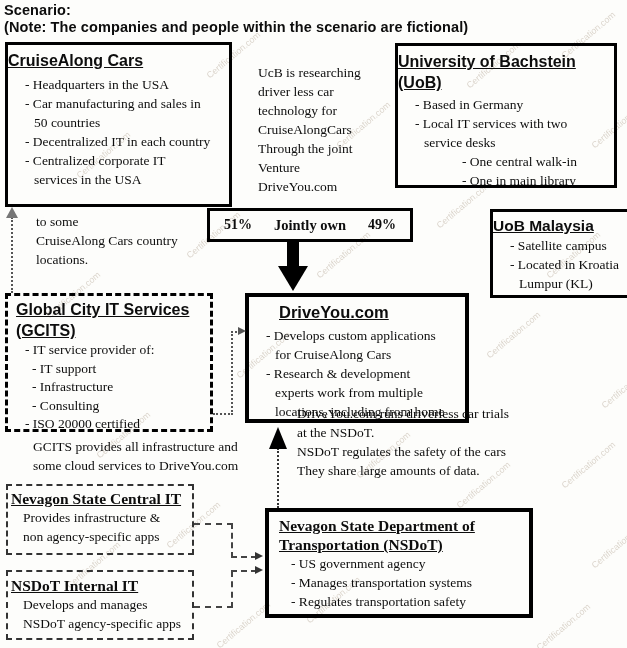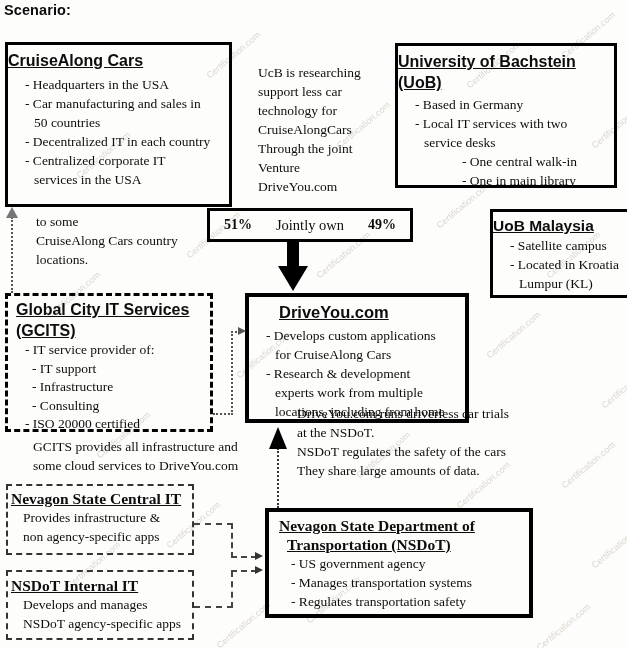--- a/index.html
+++ b/index.html
@@ -51,21 +51,21 @@
            border-bottom:11px solid #777; }
   .arr-up-big { position:absolute; width:0; height:0;
            border-left:9px solid transparent; border-right:9px solid transparent;
            border-bottom:22px solid #000; }
   .fatshaft { position:absolute; width:12px; background:#000; }
   .fathead  { position:absolute; width:0; height:0;
            border-left:15px solid transparent; border-right:15px solid transparent;
            border-top:25px solid #000; }
   .jointbox { display:flex; align-items:center; justify-content:space-between;
            padding:0 14px; font-size:14px; font-weight:bold; }
-  .jointbox .mid { font-weight:normal; font-size:14.5px; }
+  .jointbox .mid { font-weight:bold; font-size:14.5px; }
 </style>
 </head>
 <body>
 
 <div class="canvas">
 
   <span class="wm" style="left:70px;top:150px">Certification.com</span>
   <span class="wm" style="left:40px;top:290px">Certification.com</span>
   <span class="wm" style="left:90px;top:430px">Certification.com</span>
   <span class="wm" style="left:60px;top:560px">Certification.com</span>
@@ -84,35 +84,36 @@
   <span class="wm" style="left:450px;top:480px">Certification.com</span>
   <span class="wm" style="left:555px;top:30px">Certification.com</span>
   <span class="wm" style="left:585px;top:120px">Certification.com</span>
   <span class="wm" style="left:540px;top:250px">Certification.com</span>
   <span class="wm" style="left:595px;top:380px">Certification.com</span>
   <span class="wm" style="left:555px;top:460px">Certification.com</span>
   <span class="wm" style="left:585px;top:540px">Certification.com</span>
   <span class="wm" style="left:530px;top:622px">Certification.com</span>
 
   <div class="hdr" style="left:4px;top:2px">Scenario:</div>
+  <div class="hdr" style="left:4px;top:19px">(Note: The companies and people within the scenario are fictional)</div>
 
   <div class="box solid" style="left:5px;top:42px;width:227px;height:165px;padding-top:5px">
     <div class="t-sans center">CruiseAlong Cars</div>
     <div style="height:4px"></div>
     <div class="line l0">- Headquarters in the USA</div>
     <div class="line l0">- Car manufacturing and sales in</div>
     <div class="line l1">50 countries</div>
     <div class="line l0">- Decentralized IT in each country</div>
     <div class="line l0">- Centralized corporate IT</div>
     <div class="line l1">services in the USA</div>
   </div>
 
   <div class="note" style="left:258px;top:63px">
     <div>UcB is researching</div>
-    <div>support less car</div>
+    <div>driver less car</div>
     <div>technology for</div>
     <div>CruiseAlongCars</div>
     <div>Through the joint</div>
     <div>Venture</div>
     <div>DriveYou.com</div>
   </div>
 
   <div class="box solid" style="left:395px;top:43px;width:222px;height:145px;padding-top:5px">
     <div class="t-sans center">University of Bachstein</div>
     <div class="t-sans center">(UoB)</div>
@@ -196,21 +197,21 @@
   </div>
 
   <div class="box dash2" style="left:6px;top:570px;width:188px;height:70px;padding-top:4px">
     <div class="t-serif" style="padding-left:3px">NSDoT Internal IT</div>
     <div class="line" style="padding-left:3px">Develops and manages</div>
     <div class="line" style="padding-left:3px">NSDoT agency-specific apps</div>
   </div>
 
   <div class="box solid4" style="left:265px;top:508px;width:268px;height:110px;padding-top:4px">
     <div class="t-serif" style="padding-left:10px">Nevagon State Department of</div>
-    <div class="t-serif" style="padding-left:18px">Transportation (NSDoT)</div>
+    <div class="t-serif" style="padding-left:10px">Transportation (NSDoT)</div>
     <div class="line l0" style="padding-left:10px">- US government agency</div>
     <div class="line l0" style="padding-left:10px">- Manages transportation systems</div>
     <div class="line l0" style="padding-left:10px">- Regulates transportation safety</div>
   </div>
 
   <div class="hline" style="left:194px;top:523px;width:39px"></div>
   <div class="vline" style="left:231px;top:523px;height:35px"></div>
   <div class="hline" style="left:231px;top:556px;width:26px"></div>
   <div class="arr-r" style="left:255px;top:552px"></div>
 

